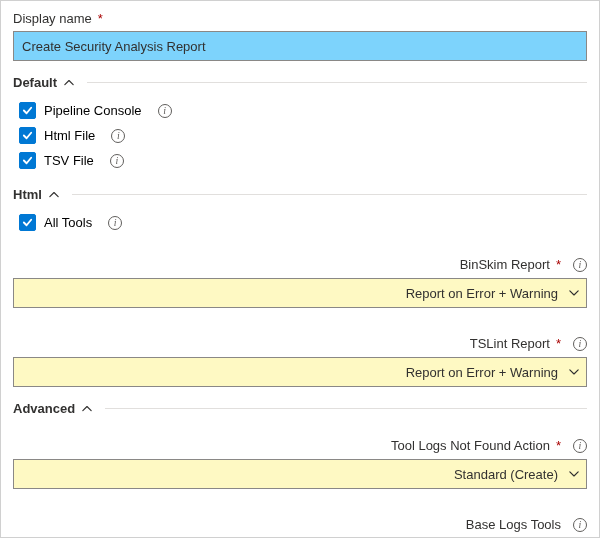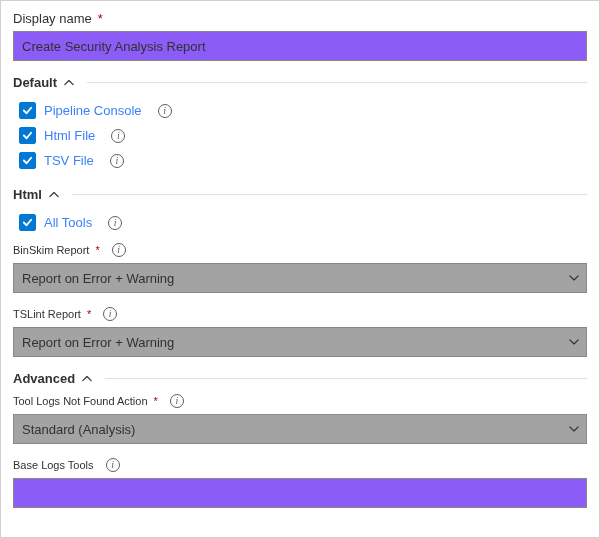--- a/index.html
+++ b/index.html
@@ -26,21 +26,21 @@
     margin-bottom: 5px;
   }
   .req { color: #a80000; margin-left: 2px; }
   .text-input {
     width: 100%;
     border: 1px solid #8a8886;
     height: 30px;
     padding: 0 8px;
     font-size: 13px;
     color: #323130;
-    background: #8b5cf6;
+    background: #7dd3fc;
   }
   .section-header {
     display: flex;
     align-items: center;
     gap: 6px;
     margin-top: 14px;
     margin-bottom: 8px;
     cursor: pointer;
   }
   .section-title {
@@ -72,21 +72,21 @@
     align-items: center;
     justify-content: center;
     flex-shrink: 0;
     cursor: pointer;
   }
   .checkbox.checked {
     background: #0078d4;
     border: 1px solid #0078d4;
   }
   .checkbox.checked svg { width: 11px; height: 11px; }
-  .checkbox-label { font-size: 13px; color: #3b82f6; }
+  .checkbox-label { font-size: 13px; color: #000000; }
   .info-icon {
     width: 14px; height: 14px;
     border: 1px solid #605e5c;
     border-radius: 50%;
     display: inline-flex;
     align-items: center;
     justify-content: center;
     font-size: 10px;
     font-style: italic;
     font-family: Georgia, serif;
@@ -94,37 +94,39 @@
     margin-left: 8px;
     cursor: pointer;
     flex-shrink: 0;
     line-height: 1;
   }
   .info-icon::before { content: "i"; }
   .sub-label {
     display: flex;
     align-items: center;
     gap: 4px;
-    font-size: 11px;
-    color: #323130;
-    margin-top: 8px;
+    font-size: 13px;
+    color: #323130;
+    margin-top: 22px;
     margin-bottom: 6px;
+    justify-content: flex-end;
   }
   .select-wrap { position: relative; width: 100%; }
   .select {
     width: 100%;
     height: 30px;
     border: 1px solid #8a8886;
-    background: #a3a3a3;
+    background: #fef9c3;
     padding: 0 28px 0 8px;
     font-size: 13px;
     color: #323130;
     display: flex;
     align-items: center;
     cursor: pointer;
+    justify-content: flex-end;
   }
   .select-caret {
     position: absolute;
     right: 8px;
     top: 50%;
     transform: translateY(-50%);
     pointer-events: none;
   }
   .select-caret svg { width: 10px; height: 10px; }
   .gap-sm { height: 6px; }
@@ -246,21 +248,21 @@
     <div class="section-rule"></div>
   </div>
 
   <div class="sub-label">
     <span>Tool Logs Not Found Action</span>
     <span class="req">*</span>
     <span class="info-icon"></span>
   </div>
   <div class="select-wrap">
     <div class="select">
-      <span>Standard (Analysis)</span>
+      <span>Standard (Create)</span>
     </div>
     <span class="select-caret">
       <svg viewBox="0 0 12 12">
           <path d="M1 4 L6 9 L11 4" stroke="#323130" stroke-width="1.4" fill="none" stroke-linecap="round" stroke-linejoin="round"></path>
         </svg>
     </span>
   </div>
 
   <div class="gap-sm"></div>
 

